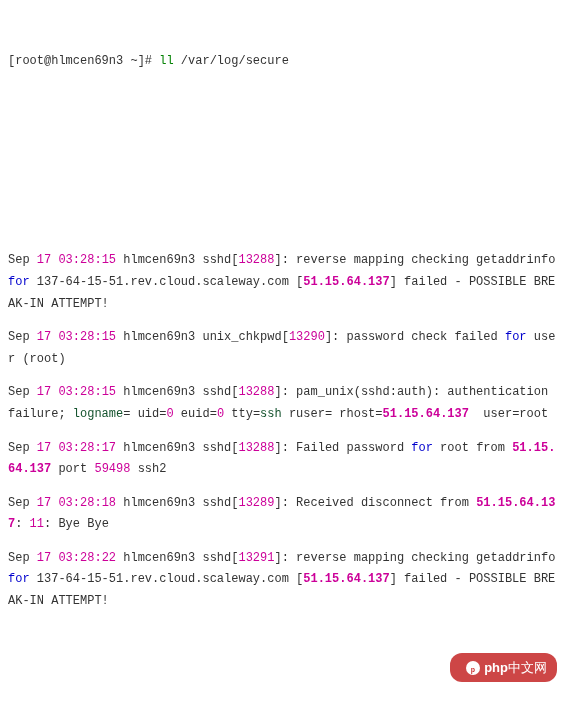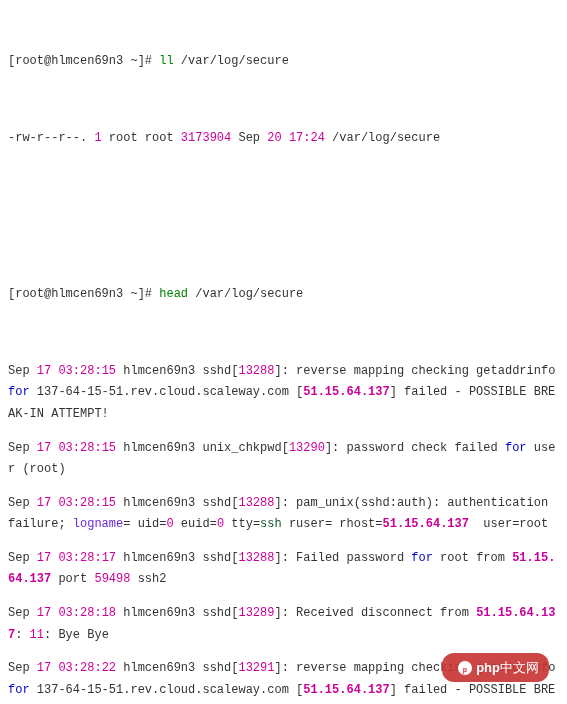--- a/index.html
+++ b/index.html
@@ -15,48 +15,46 @@
   }
   .term {
     white-space: pre-wrap;
     word-break: break-all;
   }
   .cmd { color: #008000; text-align: right; }
   .num-pink { color: #cc0099; }
   .ip-pink { color: #cc0099; font-weight: bold; }
   .kw-blue { color: #0000cd; }
   .kw-green { color: #14532d; }
-  .logname { color: #6d28d9; }
+  .logname { color: #14532d; }
   .block { margin-bottom: 1em; }
   .gap { height: 3em; }
   .watermark {
     position: fixed;
-    right: 18px;
+    right: 10px;
     bottom: 22px;
     background: rgba(200,50,50,0.9);
     color: #fff;
     padding: 3px 10px 3px 16px;
     border-radius: 12px;
     font-family: sans-serif;
     font-size: 13px;
   }
   .watermark svg { vertical-align: middle; margin-right:4px;}
 </style>
 </head>
 <body>
 
 <div class="term">
 
 <div class="block"><span>[</span><span>root@hlmcen69n3</span><span> ~]# </span><span class="cmd">ll</span><span> /var/log/secure</span></div>
 
-<div class="block"><span>-rw-r--r--.</span> <span class="num-pink">1</span> <span>root root</span> <span class="num-pink">3173904</span> <span>Sep</span> <span class="num-pink">20</span> <span class="num-pink">17:24</span> <span>/var/log/secure</span></div>
 
 <div class="gap"></div>
 
-<div class="block"><span>[</span><span>root@hlmcen69n3</span><span> ~]# </span><span class="cmd">head</span><span> /var/log/secure</span></div>
 
 <div id="log-lines"><div class="block"><span>Sep</span> <span class="num-pink">17</span> <span class="num-pink">03:28:15</span> <span>hlmcen69n3</span> <span>sshd[</span><span class="num-pink">13288</span><span>]:</span><span> reverse mapping checking getaddrinfo </span><span class="kw-blue">for</span><span> 137-64-15-51.rev.cloud.scaleway.com [</span><span class="ip-pink">51.15.64.137</span><span>] failed - POSSIBLE BREAK-IN ATTEMPT!</span></div><div class="block"><span>Sep</span> <span class="num-pink">17</span> <span class="num-pink">03:28:15</span> <span>hlmcen69n3</span> <span>unix_chkpwd[</span><span class="num-pink">13290</span><span>]:</span><span> password check failed </span><span class="kw-blue">for</span><span> user (root)</span></div><div class="block"><span>Sep</span> <span class="num-pink">17</span> <span class="num-pink">03:28:15</span> <span>hlmcen69n3</span> <span>sshd[</span><span class="num-pink">13288</span><span>]:</span><span> pam_unix(sshd:auth): authentication failure; </span><span class="logname">logname</span><span>= uid=</span><span class="num-pink">0</span><span> euid=</span><span class="num-pink">0</span><span> tty=</span><span class="kw-green">ssh</span><span> ruser= rhost=</span><span class="ip-pink">51.15.64.137</span><span>  user=root</span></div><div class="block"><span>Sep</span> <span class="num-pink">17</span> <span class="num-pink">03:28:17</span> <span>hlmcen69n3</span> <span>sshd[</span><span class="num-pink">13288</span><span>]:</span><span> Failed password </span><span class="kw-blue">for</span><span> root from </span><span class="ip-pink">51.15.64.137</span><span> port </span><span class="num-pink">59498</span><span> ssh2</span></div><div class="block"><span>Sep</span> <span class="num-pink">17</span> <span class="num-pink">03:28:18</span> <span>hlmcen69n3</span> <span>sshd[</span><span class="num-pink">13289</span><span>]:</span><span> Received disconnect from </span><span class="ip-pink">51.15.64.137</span><span>: </span><span class="num-pink">11</span><span>: Bye Bye</span></div><div class="block"><span>Sep</span> <span class="num-pink">17</span> <span class="num-pink">03:28:22</span> <span>hlmcen69n3</span> <span>sshd[</span><span class="num-pink">13291</span><span>]:</span><span> reverse mapping checking getaddrinfo </span><span class="kw-blue">for</span><span> 137-64-15-51.rev.cloud.scaleway.com [</span><span class="ip-pink">51.15.64.137</span><span>] failed - POSSIBLE BREAK-IN ATTEMPT!</span></div></div>
 
 </div>
 
 <div class="watermark">
   <svg width="14" height="14" viewBox="0 0 10 10">
       <circle cx="5" cy="5" r="5" fill="#fff"></circle>
       <text x="5" y="7.5" text-anchor="middle" font-size="5" fill="#cc3333" font-family="sans-serif" font-weight="bold">p</text>
     </svg><b>php</b><span>中文网</span>

